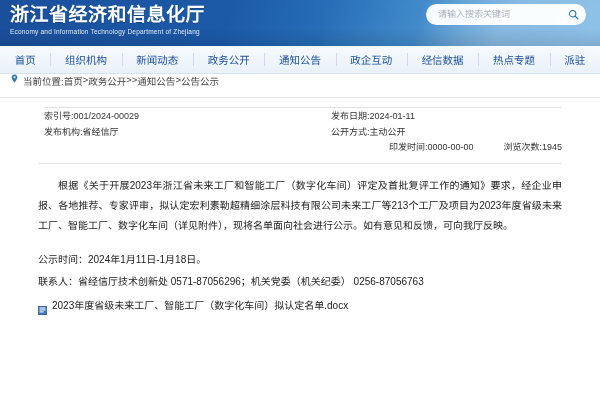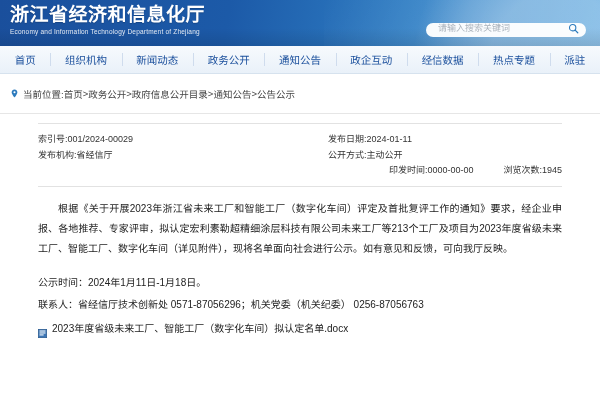--- a/index.html
+++ b/index.html
@@ -56,26 +56,26 @@
   .brand-en {
     color: rgba(255,255,255,0.88);
     font-size: 6.5px;
     letter-spacing: 0.2px;
     line-height: 10px;
     margin-top: 1px;
     white-space: nowrap;
   }
   .search-box {
     position: absolute;
-    right: 14px; top: 23px;
-    width: 160px; height: 14px;
+    right: 14px; top: 4px;
+    width: 160px; height: 21px;
     background: rgba(255,255,255,0.96);
     border-radius: 11px;
     display: flex;
-    align-items: flex-end;
+    align-items: center;
     padding: 0 4px 0 10px;
     z-index: 3;
   }
   .search-input {
     border: 0;
     outline: none;
     background: transparent;
     font-size: 9px;
     color: #555;
     flex: 1;
@@ -117,24 +117,23 @@
     content: "";
     position: absolute;
     left: 0; top: 7px; bottom: 7px;
     width: 1px;
     background: #cfdced;
   }
   .nav-item.last { color: #1a4f9c; overflow: hidden; }
 
   
   .crumb-wrap {
-    height: 40px;
+    height: 24px;
     border-bottom: 1px solid #e6e6e6;
     display: flex;
-    align-items: center;
     padding: 0 0 0 10px;
     background: #fff;
   }
   .crumb-icon {
     width: 9px; height: 9px;
     margin-right: 4px;
     flex: none;
     display: block;
   }
   .crumb-text {
@@ -142,24 +141,24 @@
     color: #444;
     white-space: nowrap;
   }
 
   
   .article {
     padding: 9px 38px 0 38px;
   }
   .meta {
     border-top: 1px solid #e2e2e2;
-    padding-top: 7px;
     font-size: 9px;
     color: #333;
     line-height: 16px;
+    margin-left: 6px;
   }
   .meta-row { display: flex; }
   .meta-col { width: 50%; display: flex; }
   .meta-col.right { padding-left: 28px; }
   .meta-k { color: #333; white-space: nowrap; }
   .meta-v { color: #333; white-space: nowrap; }
 
   .title {
     text-align: center;
     font-size: 14.5px;
@@ -267,21 +266,20 @@
 <div class="crumb-wrap">
   <svg class="crumb-icon" viewBox="0 0 12 12">
     <path d="M6 0.6c-2.1 0-3.8 1.7-3.8 3.8 0 2.8 3.8 7 3.8 7s3.8-4.2 3.8-7C9.8 2.3 8.1 0.6 6 0.6z" fill="#2d7bbd"></path>
     <circle cx="6" cy="4.4" r="1.4" fill="#ffffff"></circle>
   </svg>
   <span class="crumb-text">当前位置:</span>
   <span class="crumb-text">首页</span>
   <span class="crumb-text sep">&gt;</span>
   <span class="crumb-text">政务公开</span>
   <span class="crumb-text sep">&gt;</span>
-  <span class="crumb-text">政府信息公开目录</span>
   <span class="crumb-text sep">&gt;</span>
   <span class="crumb-text">通知公告</span>
   <span class="crumb-text sep">&gt;</span>
   <span class="crumb-text">公告公示</span>
 </div>
 
 <div class="article">
 
   <div class="meta">
     <div class="meta-row">

